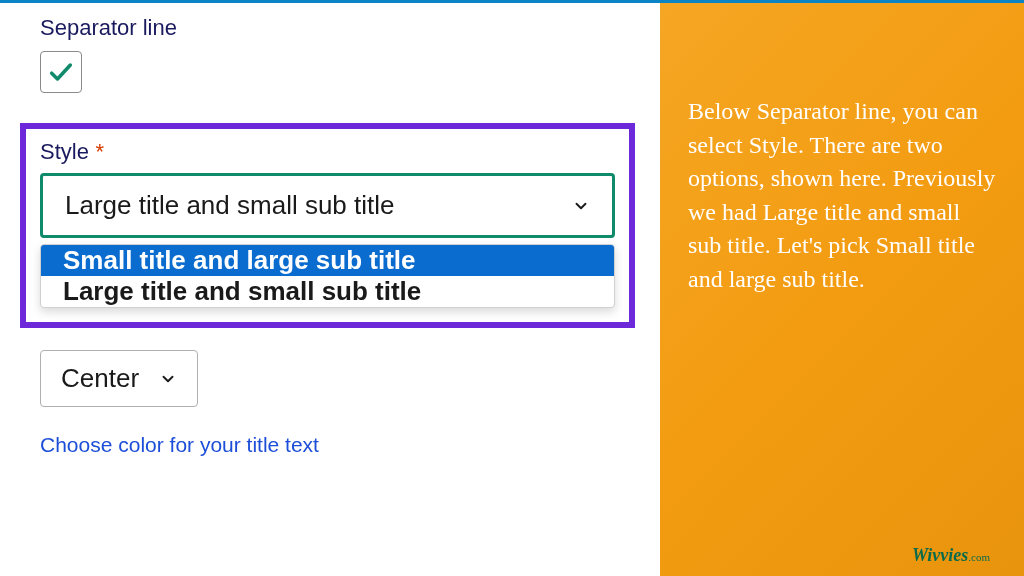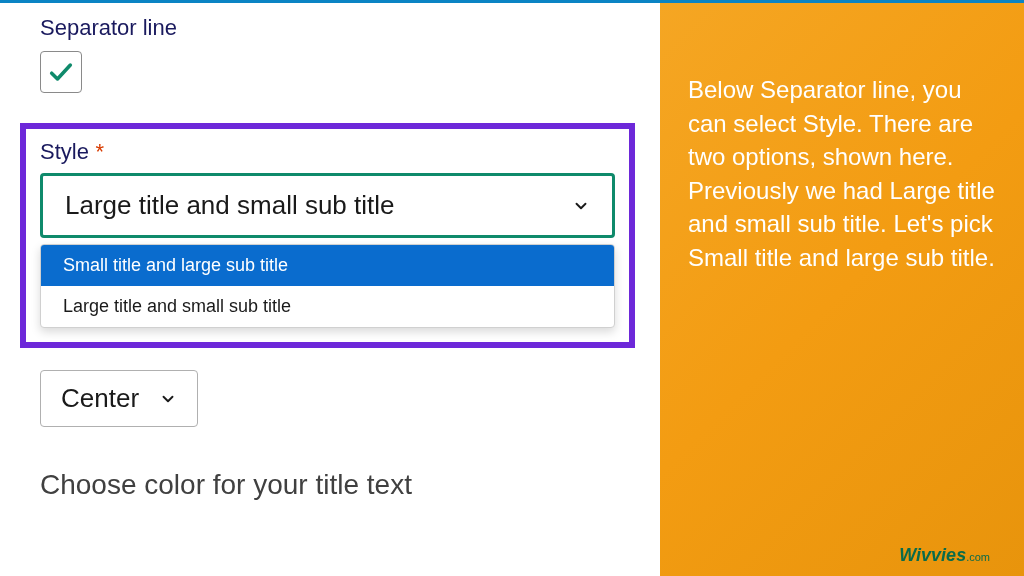--- a/index.html
+++ b/index.html
@@ -14,22 +14,23 @@
     }
     .left-panel {
       width: 660px;
       padding: 12px 40px 0 40px;
       background: #fff;
       position: relative;
     }
     .right-panel {
       width: 364px;
       background: linear-gradient(135deg, #f5a623 0%, #f39c12 50%, #e8940c 100%);
-      padding: 70px 28px 0 28px;
+      padding: 92px 28px 0 28px;
       position: relative;
+      font-family: Liberation Serif, serif;
     }
     .section-label {
       color: #1a1a5e;
       font-size: 22px;
       font-weight: 400;
       margin-bottom: 10px;
     }
     .checkbox-box {
       width: 42px;
       height: 42px;
@@ -77,45 +78,46 @@
     }
     .dropdown-list {
       margin-top: 6px;
       border: 1px solid #d0d0d0;
       border-radius: 4px;
       background: #fff;
       box-shadow: 0 4px 10px rgba(0,0,0,0.15);
       overflow: hidden;
     }
     .dropdown-option {
-      padding: 10px 22px;
-      font-size: 18px;
+      padding: 0 22px;
+      font-size: 26px;
       color: #1a1a1a;
       cursor: pointer;
+      font-weight: bold;
     }
     .dropdown-option.selected {
       background: #0a6cce;
       color: #fff;
     }
     .center-box {
       margin-top: 22px;
       border: 1px solid #b0b0b0;
       border-radius: 4px;
       padding: 12px 20px;
       display: inline-flex;
       align-items: center;
       gap: 20px;
       font-size: 26px;
       color: #1a1a1a;
       cursor: pointer;
     }
     .color-label {
-      margin-top: 42px;
-      color: #404040;
-      font-size: 28px;
+      margin-top: 26px;
+      color: #1d4ed8;
+      font-size: 21px;
     }
     .right-text {
       color: #fff;
       font-size: 24px;
       line-height: 1.4;
       font-weight: 400;
     }
     .brand {
       position: absolute;
       bottom: 10px;

